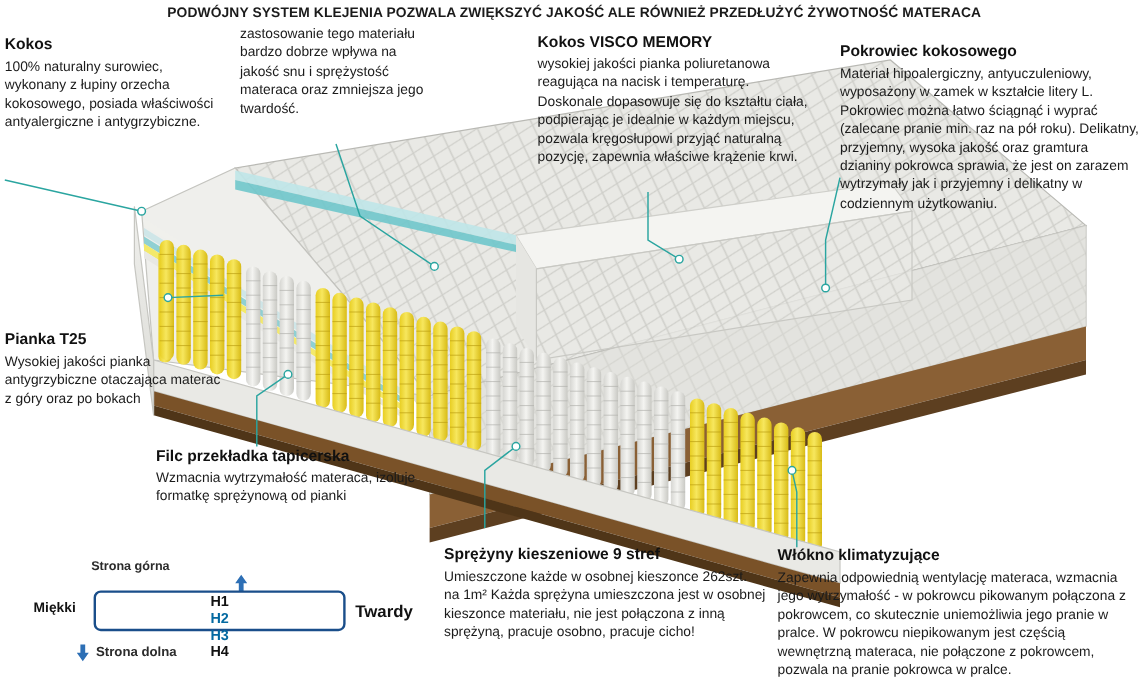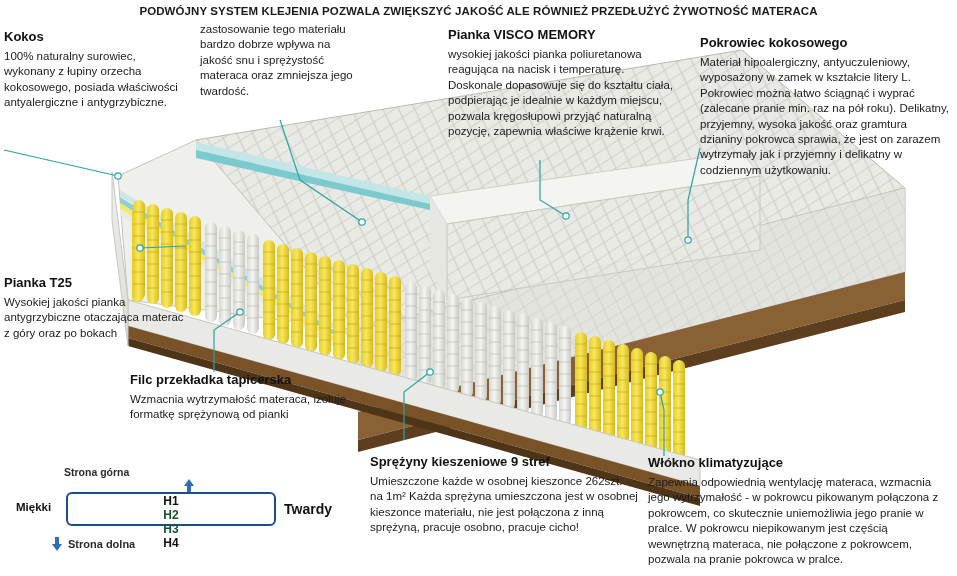--- a/index.html
+++ b/index.html
@@ -40,42 +40,42 @@
   #c-pianka25{left:4px;top:276px;width:180px;}
   #c-filc{left:130px;top:373px;width:250px;}
   #c-sprezyny{left:370px;top:442px;width:268px;margin-top:13px;}
   #c-wlokno{left:648px;top:456px;width:300px;}
 
   
   svg.lines{position:absolute;left:0;top:0;width:957px;height:576px;pointer-events:none;}
 
   
   .scale{
-    position:absolute;left:16px;top:466px;width:318px;height:86px;
+    position:absolute;left:28px;top:466px;width:318px;height:86px;
   }
   .scale .lbl-top{
     position:absolute;left:48px;top:0;font-size:10.5px;color:#2b2b2b;font-weight:bold;
   }
   .scale .lbl-bottom{
     position:absolute;left:52px;top:72px;font-size:11px;color:#2b2b2b;font-weight:bold;
   }
   .scale .arrow-up{position:absolute;left:166px;top:12px;}
   .scale .arrow-dn{position:absolute;left:34px;top:70px;}
   .scale .miekki{position:absolute;left:0;top:35px;font-size:11.5px;font-weight:bold;color:#111;}
   .scale .twardy{position:absolute;left:268px;top:35px;font-size:14px;font-weight:bold;color:#111;}
   .scale .box{
     position:absolute;left:50px;top:26px;width:206px;height:30px;
     border:2px solid #1a4e8a;border-radius:6px;background:#ffffff;
     display:flex;align-items:center;flex-direction:column;
   }
   .scale .box div{
     flex:1;text-align:center;font-size:12px;font-weight:bold;
   }
   .h-on{color:#111;}
-  .h-off{color:#14532d;}
+  .h-off{color:#0369a1;}
 
   
   .mattress{position:absolute;left:0;top:0;width:957px;height:576px;}
 </style>
 </head>
 <body>
 
 <div class="stage">
 
   <div class="banner">
@@ -663,21 +663,21 @@
   <div class="callout" id="c-kokos">
     <div class="ttl">Kokos</div>
     <div class="body">100% naturalny surowiec, wykonany z łupiny orzecha kokosowego, posiada właściwości antyalergiczne i antygrzybiczne.</div>
   </div>
 
   <div class="callout" id="c-lateks">
     <div class="body">zastosowanie tego materiału bardzo dobrze wpływa na jakość snu i sprężystość materaca oraz zmniejsza jego twardość.</div>
   </div>
 
   <div class="callout" id="c-visco">
-    <div class="ttl">Pianka VISCO MEMORY</div>
+    <div class="ttl">Kokos VISCO MEMORY</div>
     <div class="body">wysokiej jakości pianka poliuretanowa reagująca na nacisk i temperaturę. Doskonale dopasowuje się do kształtu ciała, podpierając je idealnie w każdym miejscu, pozwala kręgosłupowi przyjąć naturalną pozycję, zapewnia właściwe krążenie krwi.</div>
   </div>
 
   <div class="callout" id="c-pokrowiec">
     <div class="ttl">Pokrowiec kokosowego</div>
     <div class="body">Materiał hipoalergiczny, antyuczuleniowy, wyposażony w zamek w kształcie litery L. Pokrowiec można łatwo ściągnąć i wyprać (zalecane pranie min. raz na pół roku). Delikatny, przyjemny, wysoka jakość oraz gramtura dzianiny pokrowca sprawia, że jest on zarazem wytrzymały jak i przyjemny i delikatny w codziennym użytkowaniu.</div>
   </div>
 
   <div class="callout" id="c-pianka25">
     <div class="ttl">Pianka T25</div>

